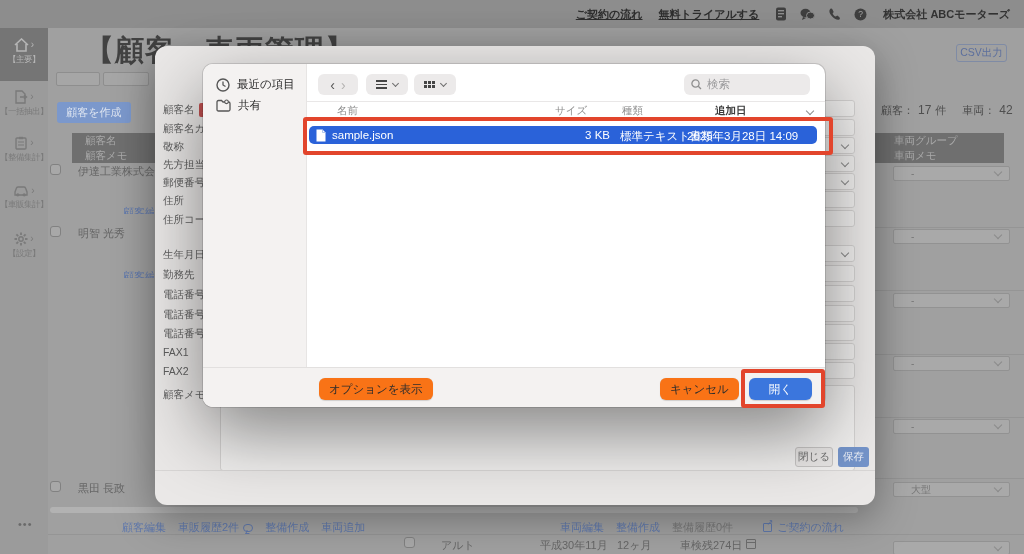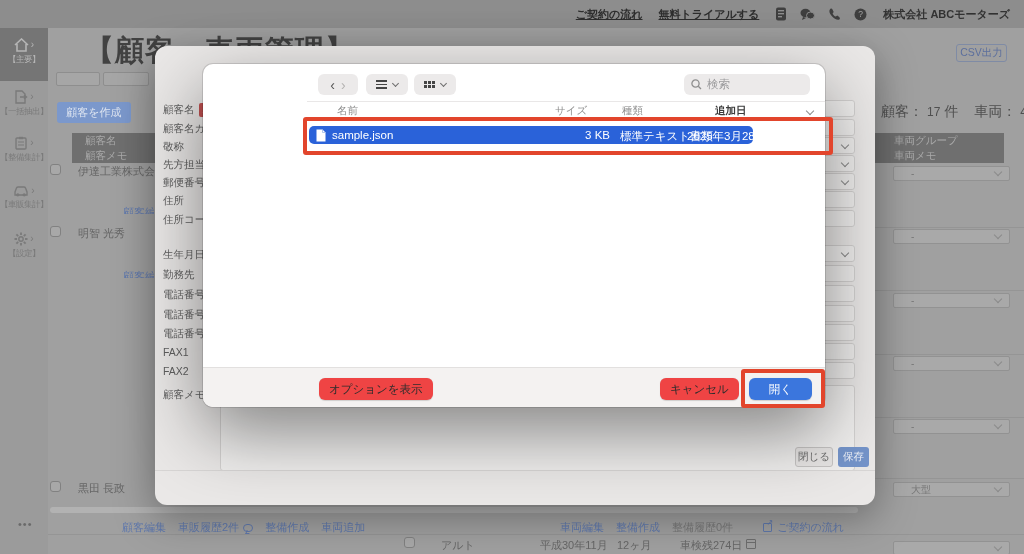--- a/index.html
+++ b/index.html
@@ -25,21 +25,21 @@
   .btn-create { left:57px; top:102px; width:74px; height:21px; background:#7b98cc; color:#dde4f0;
                 font-size:11px; border:none; border-radius:3px; }
   .btn-csv { left:956px; top:44px; width:51px; height:18px; background:transparent; border:1px solid #7f8ba5;
              border-radius:3px; color:#5c6f9d; font-size:10.5px; }
   .dk-head { background:#6f6f6f; color:#a9a9a9; font-size:10.5px; }
   .dk-head div { height:15px; line-height:15px; white-space:nowrap; }
   .row-txt { font-size:11px; color:#666; white-space:nowrap; }
   .cbx { width:11px; height:11px; border:1.5px solid #818181; border-radius:3px; background:#a8a8a8; }
   .counts { display:flex; align-items:baseline; gap:4px; color:#4f4f4f; white-space:nowrap; }
   .counts .num { font-size:12px; }
-  .counts .sm { font-size:14px; }
+  .counts .sm { font-size:11px; }
   .vsel { background:#a9a9a9; border:1px solid #929292; border-radius:2px; color:#787878; font-size:10px;
           display:flex; align-items:center; padding:0 8px 0 17px; justify-content:space-between; }
   .sep { background:#959595; height:1px; }
   .blu-lnk { color:#6079ad; font-size:11px; white-space:nowrap; text-decoration:none; }
   .gry-lnk { color:#787878; font-size:11px; white-space:nowrap; }
   .links-row { display:flex; align-items:center; gap:12px; }
   .scrollbar-strip { left:50px; top:507px; width:808px; height:6px; border-radius:3px; background:#b2b2b2; }
   .mini-cal { width:10px; height:10px; border:1.2px solid #6d6d6d; border-radius:1px; position:relative; }
   .mini-cal::before { content:""; position:absolute; left:0; right:0; top:2px; height:1.2px; background:#6d6d6d; }
   .ext-ico { width:9px; height:9px; border:1.2px solid #6079ad; border-radius:1px; position:relative; }
@@ -81,26 +81,26 @@
   .lines-ico { display:flex; flex-direction:column; gap:2px; }
   .lines-ico i { display:block; width:11px; height:1.5px; background:#454545; }
   .grid-ico { display:grid; grid-template-columns:repeat(3,2.5px); grid-auto-rows:2.5px; gap:1.5px; }
   .grid-ico i { background:#454545; }
   .updown { display:flex; flex-direction:column; gap:1px; align-items:center; }
   .updown i { width:5px; height:5px; border-right:1.3px solid #565656; border-bottom:1.3px solid #565656; }
   .updown i.u { transform:rotate(-135deg); margin-bottom:-2px; }
   .updown i.d { transform:rotate(45deg); margin-top:-2px; }
   .col-h { position:absolute; top:40px; font-size:10.5px; color:#8d8d8d; white-space:nowrap; }
   .hair { position:absolute; left:104px; right:0; height:1px; background:#e9e7e7; }
-  .file-row { position:absolute; left:106px; top:62px; width:444px; height:18px; background:#2a62d9;
+  .file-row { position:absolute; left:106px; top:62px; width:508px; height:18px; background:#2a62d9;
               border-radius:5px; color:#fff; font-size:11.5px; }
   .file-row span { position:absolute; top:2.5px; white-space:nowrap; }
   .dlg-foot { position:absolute; left:0; right:0; bottom:0; height:40px; background:#f4f2f1;
               border-top:1px solid #e2e0df; border-radius:0 0 10px 10px; }
-  .mac-btn { position:absolute; top:10px; height:22px; border:none; border-radius:6px; background:#ef4444;
+  .mac-btn { position:absolute; top:10px; height:22px; border:none; border-radius:6px; background:#f97316;
              color:#2d2d2d; font-size:11.5px; padding:0 10px; box-shadow:0 0.5px 1px rgba(0,0,0,0.15); }
   .mac-btn.primary { background:#3b76dd; color:#fff; }
 
   .red-box { border:4px solid #e2452c; border-radius:3px; z-index:30; }
 </style>
 </head>
 <body>
 
 <div class="stage">
 
@@ -323,20 +323,36 @@
     <div class="fld-in" style="top:316px;"></div>
     <span class="fld-lbl" style="top:342px;">顧客メモ</span>
     <div class="fld-in" style="top:339px; height:86px;"></div>
     <div class="modal-foot">
       <button class="btn-close">閉じる</button>
       <button class="btn-save">保存</button>
     </div>
   </section>
 
   <section class="abs dialog">
+    <aside class="dlg-side">
+      <div class="dlg-side-item" style="top:13px;">
+        <svg width="14" height="14" viewBox="0 0 14 14">
+            <circle cx="7" cy="7" r="6" fill="none" stroke="#565656" stroke-width="1.4"></circle>
+            <path d="M7 3.5 V7 L9.5 8.5" fill="none" stroke="#565656" stroke-width="1.3"></path>
+          </svg>
+        <span>最近の項目</span>
+      </div>
+      <div class="dlg-side-item" style="top:34px;">
+        <svg width="15" height="13" viewBox="0 0 15 13">
+            <path d="M1 3 Q1 1.5 2.5 1.5 H5.5 L7 3 H12.5 Q14 3 14 4.5 V10.5 Q14 12 12.5 12 H2.5 Q1 12 1 10.5 Z" fill="none" stroke="#565656" stroke-width="1.3"></path>
+            <circle cx="10.5" cy="2.8" r="1.8" fill="#f4f2f1" stroke="#565656" stroke-width="1.1"></circle>
+          </svg>
+        <span>共有</span>
+      </div>
+    </aside>
 
     <div class="tbtn" style="left:115px; width:40px;">
       <span style="color:#555; font-size:14px; line-height:10px;">‹</span>
       <span style="color:#b4b2b1; font-size:14px; line-height:10px;">›</span>
     </div>
     <button class="tbtn" style="left:163px; width:42px;">
       <span class="lines-ico">
           <i></i>
           <i></i>
           <i></i>

